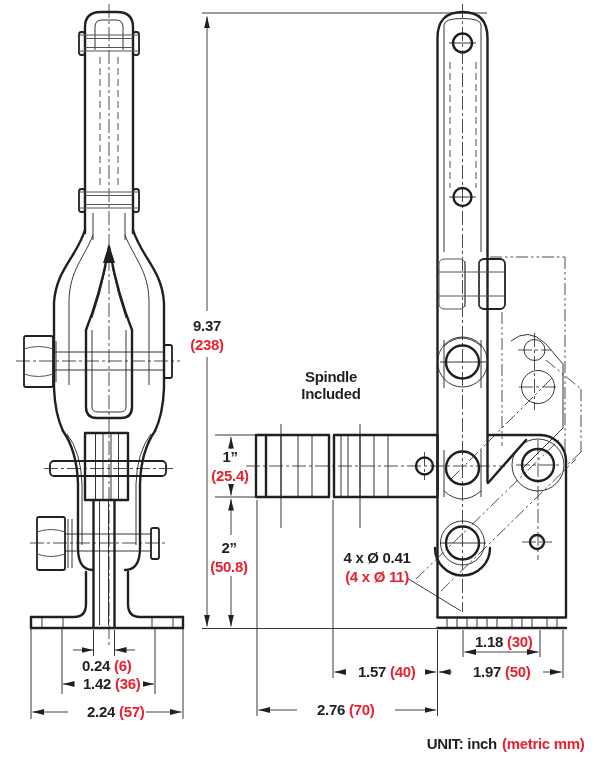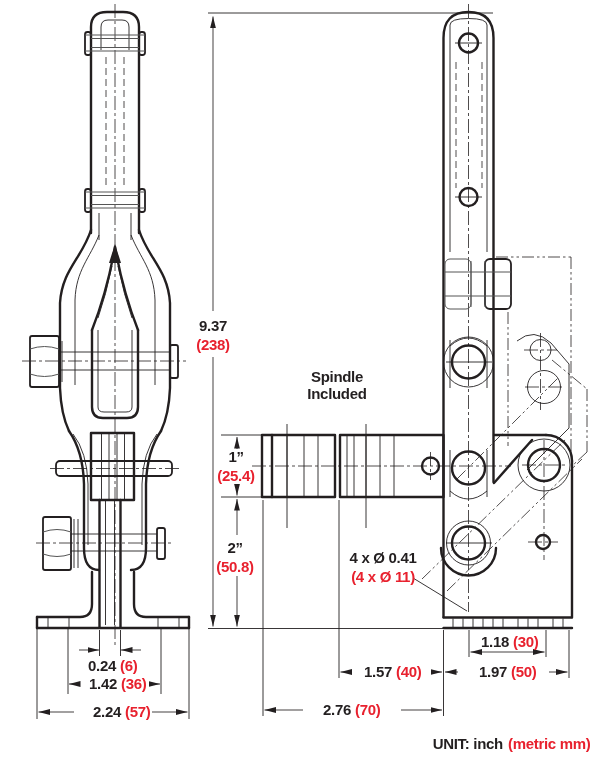--- a/index.html
+++ b/index.html
@@ -2,21 +2,21 @@
 <html style="--line: #231f20; --metric-red: #e8212e; --background: #ffffff; --detail-gray: #555555;"><head>
 <meta charset="utf-8">
 <style>
   :root{
     --line:#231f20;
     --metric-red:#e8212e;
     --background:#ffffff;
     --detail-gray:#555555;
   }
   html,body{margin:0;padding:0;background:var(--background);}
-  #stage{position:relative;width:592px;height:765px;background:var(--background);overflow:hidden;margin-left:6px;}
+  #stage{position:relative;width:592px;height:765px;background:var(--background);overflow:hidden;}
   svg{position:absolute;left:0;top:0;}
   
   .b  {fill:none;stroke:var(--line);stroke-width:2.4;stroke-linecap:round;stroke-linejoin:round;}
   .b2 {fill:none;stroke:var(--line);stroke-width:1.8;stroke-linecap:round;stroke-linejoin:round;}
   .t  {fill:none;stroke:var(--line);stroke-width:0.9;stroke-linecap:butt;}
   .g  {fill:none;stroke:var(--detail-gray);stroke-width:1.0;}
   .cl {fill:none;stroke:var(--line);stroke-width:0.8;stroke-dasharray:14 3 3 3;}
   .hid{fill:none;stroke:var(--line);stroke-width:0.8;stroke-dasharray:7 4;}
   .ph {fill:none;stroke:var(--line);stroke-width:0.8;stroke-dasharray:12 3 2.5 3 2.5 3;}
   .dim{fill:none;stroke:var(--line);stroke-width:0.85;}

